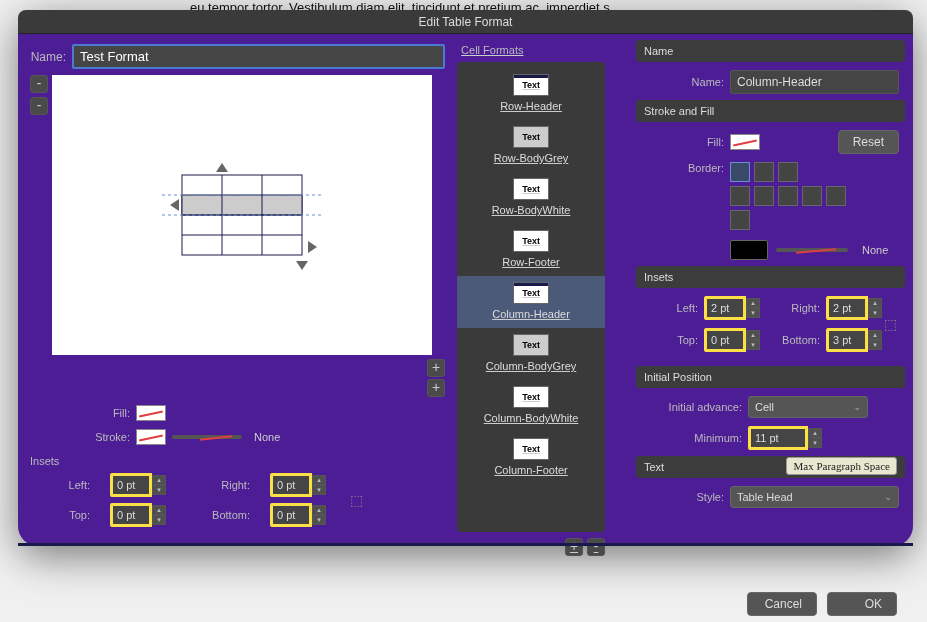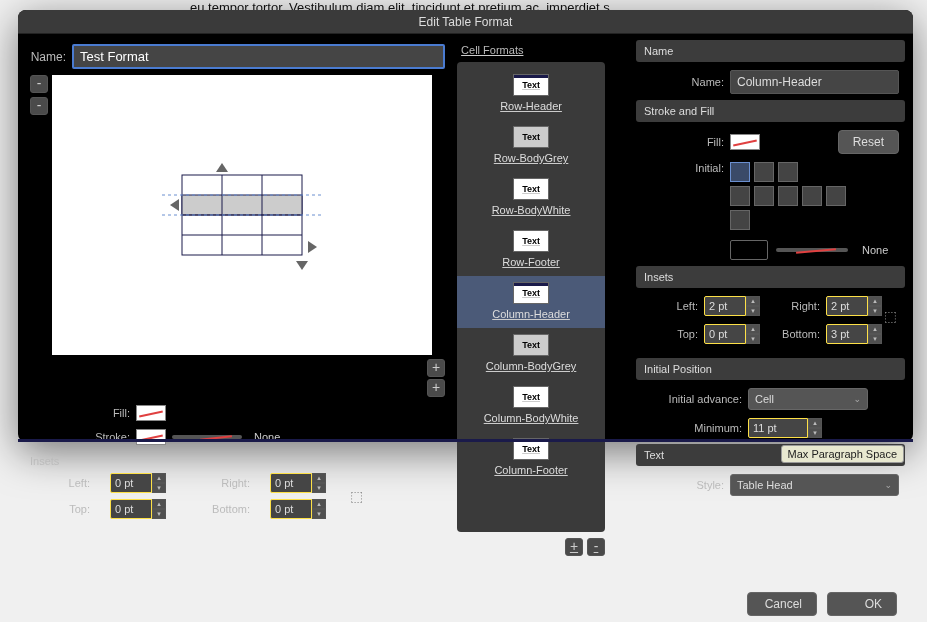--- a/index.html
+++ b/index.html
@@ -1,18 +1,18 @@
 <!DOCTYPE html>
 <html><head>
 <meta charset="utf-8">
 <style>
 * { box-sizing: border-box; margin: 0; padding: 0; font-family: -apple-system, "Helvetica Neue", Arial, sans-serif; }
 body { background: #f0f0f0; width: 927px; height: 622px; overflow: hidden; position: relative; }
 .backdrop { position: absolute; top: 0; left: 0; right: 0; height: 20px; color: #111; font-size: 13px; padding-left: 190px; white-space: nowrap; }
-.dialog { position: absolute; top: 10px; left: 18px; width: 895px; height: 432px; background: #000000; border-radius: 8px; color: #ccc; font-size: 12px; box-shadow: 0 10px 40px rgba(0,0,0,.5); }
+.dialog { position: absolute; top: 10px; left: 18px; width: 895px; height: 536px; background: #4c1d95; border-radius: 20px; color: #ccc; font-size: 12px; box-shadow: 0 10px 40px rgba(0,0,0,.5); }
 .titlebar { height: 24px; text-align: center; line-height: 24px; font-size: 12px; color: #ddd; background: #3a3a3a; border-radius: 8px 8px 0 0; border-bottom: 1px solid #222; }
 .body { display: flex; height: 550px; }
 .left { width: 445px; padding: 10px 12px 0 12px; }
 .mid { width: 150px; padding: 10px 0 0 0; text-decoration: underline; }
 .right { flex: 1; padding: 0 8px 0 0; margin-left: 31px; }
 
 
 .name-row { display: flex; align-items: center; gap: 6px; margin-bottom: 6px; }
 .name-row label { width: 36px; text-align: right; font-size: 12px; }
 .name-input { flex: 1; background: #454545; border: 2px solid #4a7bd0; color: #fff; padding: 3px 6px; font-size: 13px; border-radius: 2px; }
@@ -26,21 +26,21 @@
 .form-row { display: flex; align-items: center; gap: 6px; margin-top: 8px; }
 .lbl { text-align: right; font-size: 11px; color: #bbb; }
 .swatch { width: 30px; height: 16px; background: #fff; border: 1px solid #888; position: relative; }
 .swatch.none::after { content: ""; position: absolute; left: 2px; right: 2px; top: 50%; border-top: 2px solid #e04040; transform: rotate(-12deg); }
 .mini-slider { width: 70px; height: 4px; background: #555; position: relative; border-radius: 2px; }
 .mini-slider::after { content: ""; position: absolute; left: 28px; right: 10px; top: 50%; border-top: 2px solid #e04040; transform: rotate(-6deg); }
 .val-none { font-size: 11px; color: #ccc; margin-left: 6px; }
 .sub-hdr { font-size: 11px; color: #bbb; margin-top: 10px; }
 .insets-grid { display: grid; grid-template-columns: 60px 60px 60px 60px; row-gap: 6px; column-gap: 20px; margin-top: 6px; align-items: center; }
 .num-field { display: flex; align-items: center; }
-.num-field input { width: 42px; background: #454545; border: 1px solid #fde047; color: #ddd; padding: 3px 4px; font-size: 11px; border-radius: 2px 0 0 2px; }
+.num-field input { width: 42px; background: #454545; border: 3px solid #fde047; color: #ddd; padding: 3px 4px; font-size: 11px; border-radius: 2px 0 0 2px; }
 .stepper { width: 14px; display: flex; flex-direction: column; }
 .stepper span { height: 10px; background: #505050; border: 1px solid #555; font-size: 7px; color: #bbb; text-align: center; line-height: 8px; }
 .link-icon { grid-row: 1 / span 2; grid-column: 5; color: #888; font-size: 14px; }
 .apply-row { display: flex; align-items: center; gap: 8px; margin-top: 30px; padding-left: 30px; }
 .checkbox { width: 14px; height: 14px; background: #454545; border: 1px solid #666; border-radius: 2px; }
 
 
 .mid-hdr { font-size: 11px; color: #bbb; margin-bottom: 6px; margin-left: 4px; }
 .cell-list { background: #3a3a3a; border-radius: 4px; padding: 6px 0; min-height: 470px; }
 .cell-item { text-align: center; padding: 6px 0 8px 0; cursor: default; }
@@ -222,21 +222,21 @@
       </div>
 
       <div class="rsec-hdr">Stroke and Fill</div>
       <div class="r-row">
         <div class="r-lbl">Fill:</div>
         <div class="swatch none"></div>
         <div style="flex:1"></div>
         <button class="btn">Reset</button>
       </div>
       <div class="r-row" style="align-items:flex-start">
-        <div class="r-lbl">Initial:</div>
+        <div class="r-lbl">Border:</div>
         <div>
           <div class="border-grid">
             <div class="bcell sel"></div>
             <div class="bcell"></div>
             <div class="bcell"></div>
             <div></div>
               <div></div>
             <div class="bcell"></div>
             <div class="bcell"></div>
             <div class="bcell"></div>
@@ -304,21 +304,21 @@
             <input style="width: 60px;" value="11 pt">
             <div class="stepper">
               <span>▴</span>
               <span>▾</span>
             </div>
           </div>
       </div>
 
       <div class="rsec-hdr" style="position:relative">
         <span>Text</span>
-        <div class="tooltip" style="right:1px; top:1px;">Max Paragraph Space</div>
+        <div class="tooltip" style="right:8px; top:1px;font-family:Liberation Serif, serif;">Max Paragraph Space</div>
       </div>
       <div class="r-row">
         <div class="r-lbl">Style:</div>
         <div class="select" style="max-width:none; flex:1">
             <span>Table Head</span>
             <span class="chev">⌄</span>
           </div>
       </div>
     </div>
   </div>

